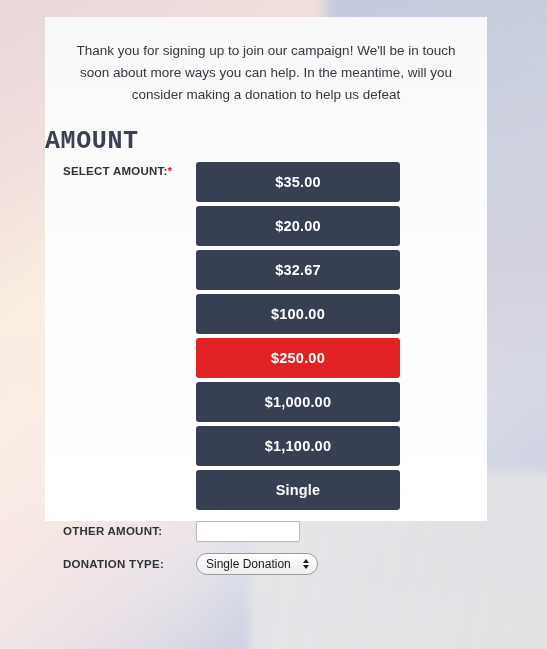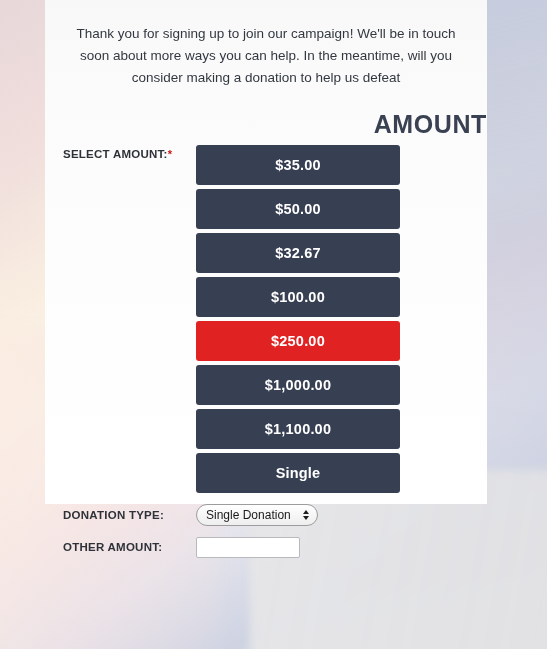--- a/index.html
+++ b/index.html
@@ -49,43 +49,44 @@
     position: absolute;
     left: 250px; top: 470px;
     width: 360px; height: 220px;
     background: linear-gradient(100deg, rgba(230,230,232,0.95), rgba(224,224,227,0.9));
     filter: blur(5px);
   }
 
   
   #panel {
     position: absolute;
-    left: 45px; top: 0;
+    left: 45px; top: 17px;
     width: 442px; height: 504px;
     background: #f7f7f8;
     background: linear-gradient(180deg,#f8f8f9 0%, #fbfbfb 20%, #fdfdfd 55%, #ffffff 100%);
   }
 
   
   #intro {
     padding: 9px 16px 0 16px;
     text-align: center;
     font-size: 13.5px;
     line-height: 22px;
     color: #333840;
   }
 
   
   #amount-heading {
-    text-align: right;
+    text-align: left;
     margin: 21px 0 2px 0;
     font-size: 25px;
     font-weight: bold;
     letter-spacing: 0.6px;
     color: #3a4152;
+    font-family: Liberation Mono, monospace;
   }
 
   
   #form {
     margin-top: 6px;
     padding: 0 0 0 18px;
   }
   .row {
     display: flex;
     align-items: flex-start;
@@ -207,40 +208,40 @@
   <h1 id="amount-heading">AMOUNT</h1>
 
   <div id="form">
 
     <div class="row">
       <div class="row-label">
         <span>SELECT AMOUNT:</span><span class="req">*</span>
       </div>
       <div id="amount-buttons">
         <button class="amt-btn">$35.00</button>
-        <button class="amt-btn">$50.00</button>
+        <button class="amt-btn">$20.00</button>
         <button class="amt-btn">$32.67</button>
         <button class="amt-btn">$100.00</button>
         <button class="amt-btn selected">$250.00</button>
         <button class="amt-btn">$1,000.00</button>
         <button class="amt-btn">$1,100.00</button>
         <button class="amt-btn">Single</button>
       </div>
+    </div>
+
+    <div class="row row-lower">
+      <div class="row-label">OTHER AMOUNT:</div>
+      <input id="other-amount-input" type="text" placeholder="" style="">
     </div>
 
     <div class="row row-lower">
       <div class="row-label">DONATION TYPE:</div>
       <span class="select-wrap">
         <select id="donation-type-select"><option value="Single Donation">Single Donation</option><option value="Monthly Donation">Monthly Donation</option></select>
         <span class="select-arrows">
           <i class="up"></i>
             <i class="down"></i>
         </span>
       </span>
     </div>
 
-    <div class="row row-lower">
-      <div class="row-label">OTHER AMOUNT:</div>
-      <input id="other-amount-input" type="text" placeholder="" style="">
-    </div>
-
   </div>
 </div>
 
 </body></html>

